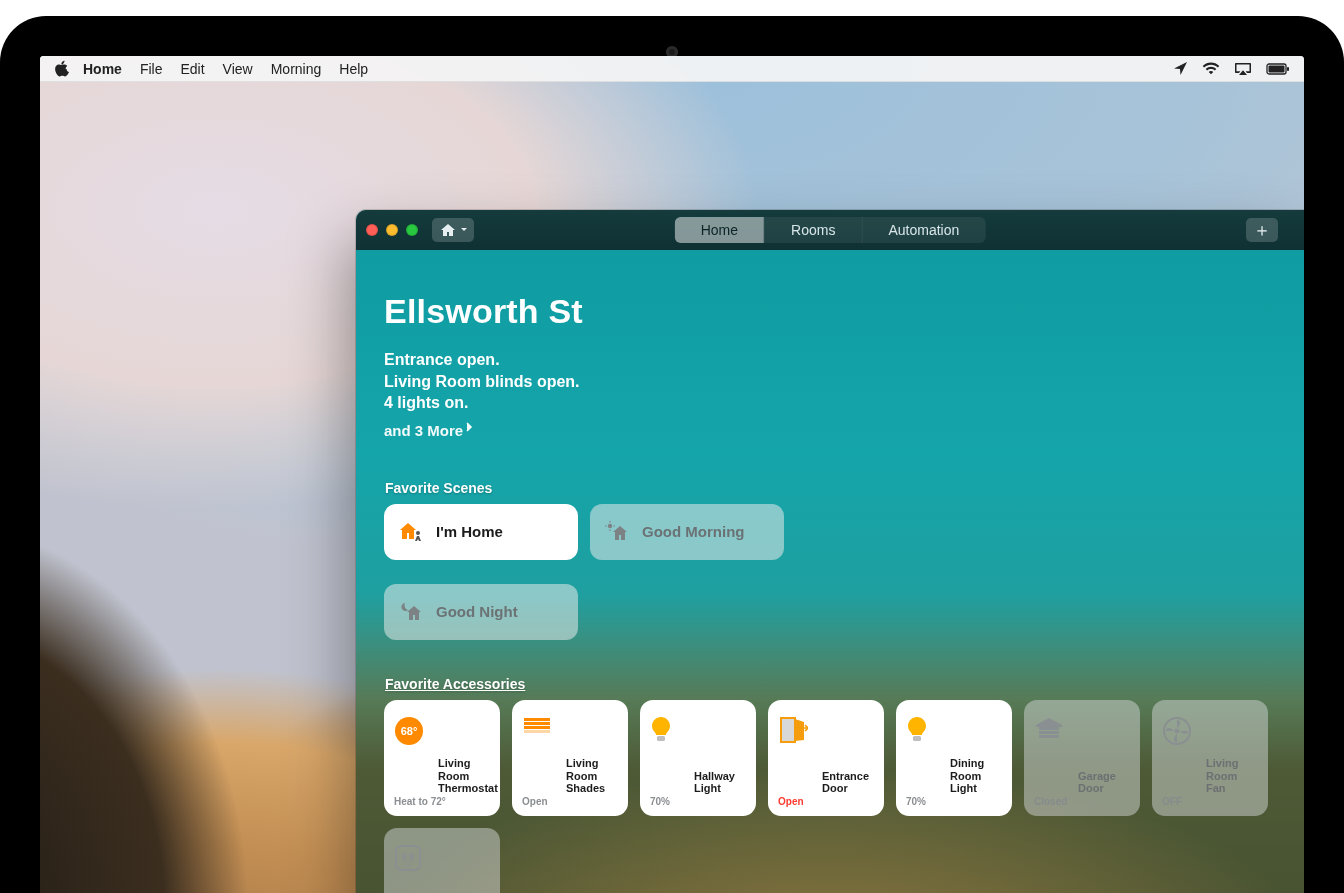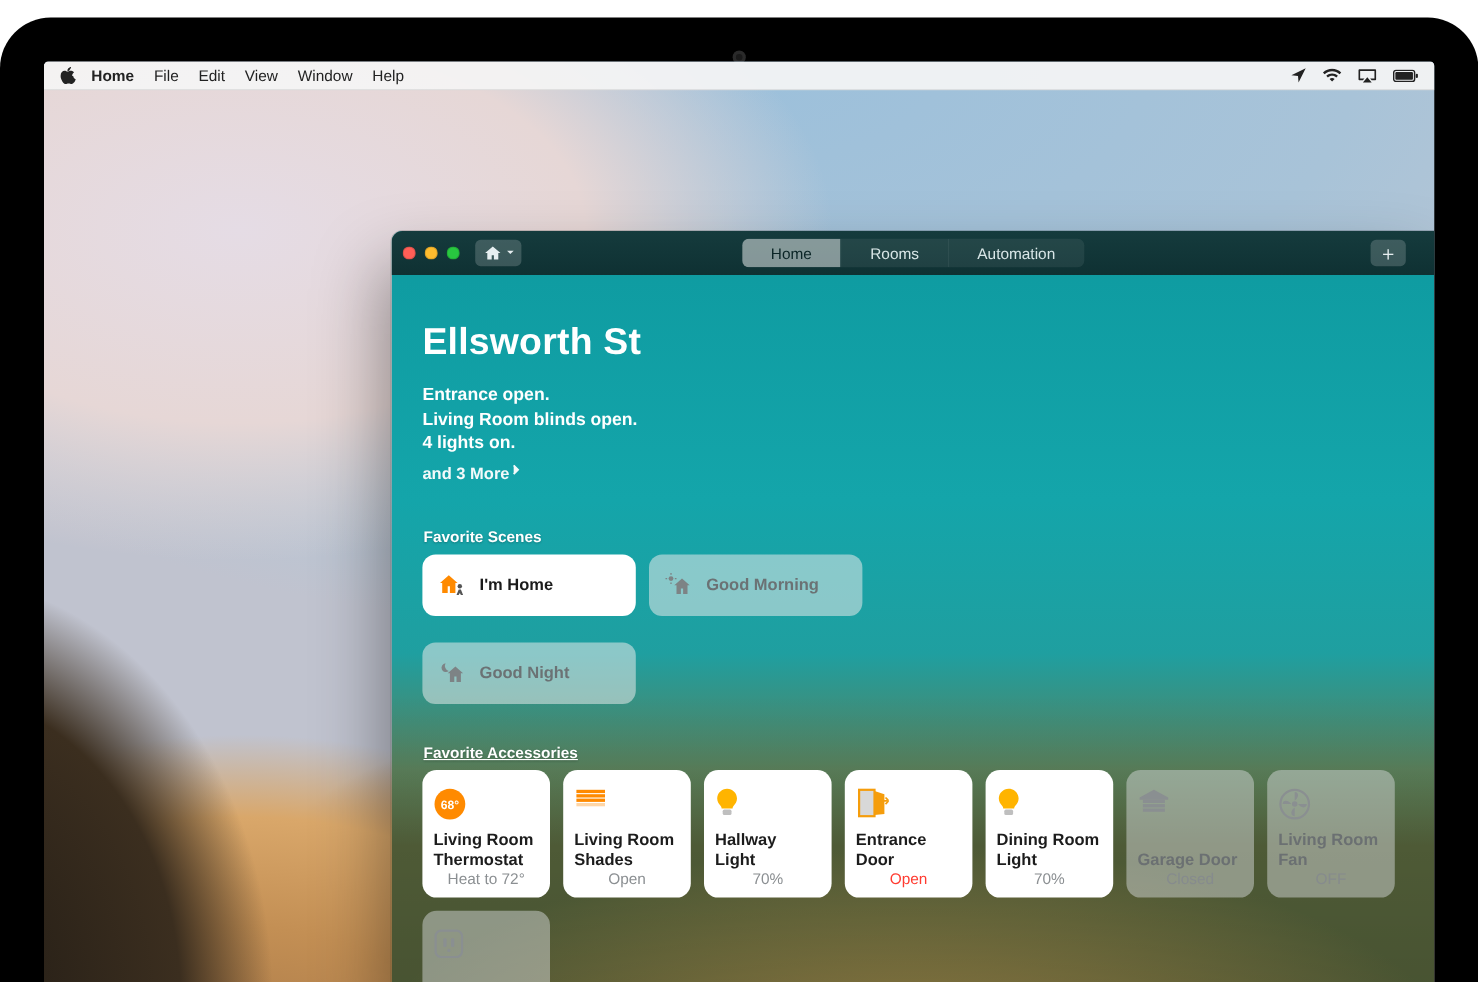--- a/index.html
+++ b/index.html
@@ -60,22 +60,22 @@
   .scene{width:194px;height:56px;border-radius:12px;display:flex;align-items:center;gap:12px;padding:0 14px;font-size:15px;font-weight:700;cursor:default;}
   .scene.active{background:#fff;color:#1b1b1b;}
   .scene.idle{background:rgba(230,234,234,0.55);color:#6b7274;}
   .scene .sicon{width:26px;height:26px;display:flex;align-items:center;justify-content:center;}
 
   .tiles{display:flex;flex-wrap:wrap;gap:12px;}
   .tile{width:116px;height:116px;border-radius:13px;padding:16px 10px 9px 10px;display:flex;flex-direction:column;justify-content:space-between;cursor:default;position:relative;overflow:hidden;}
   .tile.on{background:#fff;color:#1c1c1c;}
   .tile.off{background:rgba(210,214,214,0.5);color:#6b7072;}
   .tile .ticon{height:34px;display:flex;align-items:flex-start;}
-  .tile .tname{font-size:15px;font-weight:700;line-height:1.15;}
-  .tile .tsub{font-size:14px;font-weight:400;margin-top:1px;text-align:center;}
+  .tile .tname{font-size:11px;font-weight:700;line-height:1.15;margin-left:44px;}
+  .tile .tsub{font-size:10px;font-weight:700;margin-top:1px;}
   .tile.on .tsub{color:#8b8f92;}
   .tile.off .tsub{color:#868b8d;}
   .tile .tsub.red{color:#ff3b30;}
 </style>
 </head>
 <body>
 
 <div class="device">
   <div class="camera"></div>
   <div class="screen">
@@ -85,21 +85,21 @@
     <div class="menubar">
       <span class="apple">
         <svg width="15" height="17" viewBox="0 0 15 17">
             <path fill="#222" d="M11.6 9c0-2 1.6-2.9 1.7-3-0.9-1.4-2.4-1.6-2.9-1.6-1.2-.1-2.4.7-3 .7-.6 0-1.6-.7-2.6-.7C3 4.4 1.1 5.9 1.1 9c0 1 .2 2 .6 3 0.5 1.3 2.2 4.5 4 4.4.9 0 1.5-.6 2.7-.6s1.7.6 2.7.6c1.8 0 3.4-3 3.9-4.3-2.5-1.1-2.4-3.1-2.4-3.1zM9.7 2.9C10.5 2 10.6.8 10.6.8c-.9 0-1.9.6-2.5 1.3-.6.7-.9 1.6-.8 2.5 1 .1 1.8-.5 2.4-1.7z"></path>
           </svg>
       </span>
       <span class="m bold">Home</span>
       <span class="m">File</span>
       <span class="m">Edit</span>
       <span class="m">View</span>
-      <span class="m">Window</span>
+      <span class="m">Morning</span>
       <span class="m">Help</span>
       <span class="spacer"></span>
       <span class="status-icon">
           <svg width="15" height="15" viewBox="0 0 15 15">
             <path fill="#222" d="M1 7.5 14 1 7.5 14 7 8 1 7.5z"></path>
           </svg>
         </span>
       <span class="status-icon">
           <svg width="18" height="13" viewBox="0 0 18 13">
             <path fill="#222" d="M9 12.2 6.7 9.9c1.3-1.2 3.3-1.2 4.6 0L9 12.2zM3.7 6.9 5.2 8.4C7.3 6.5 10.7 6.5 12.8 8.4l1.5-1.5C11.2 4 6.8 4 3.7 6.9zM.7 3.9 2.2 5.4C6 1.8 12 1.8 15.8 5.4l1.5-1.5C12.6-.6 5.4-.6.7 3.9z"></path>

